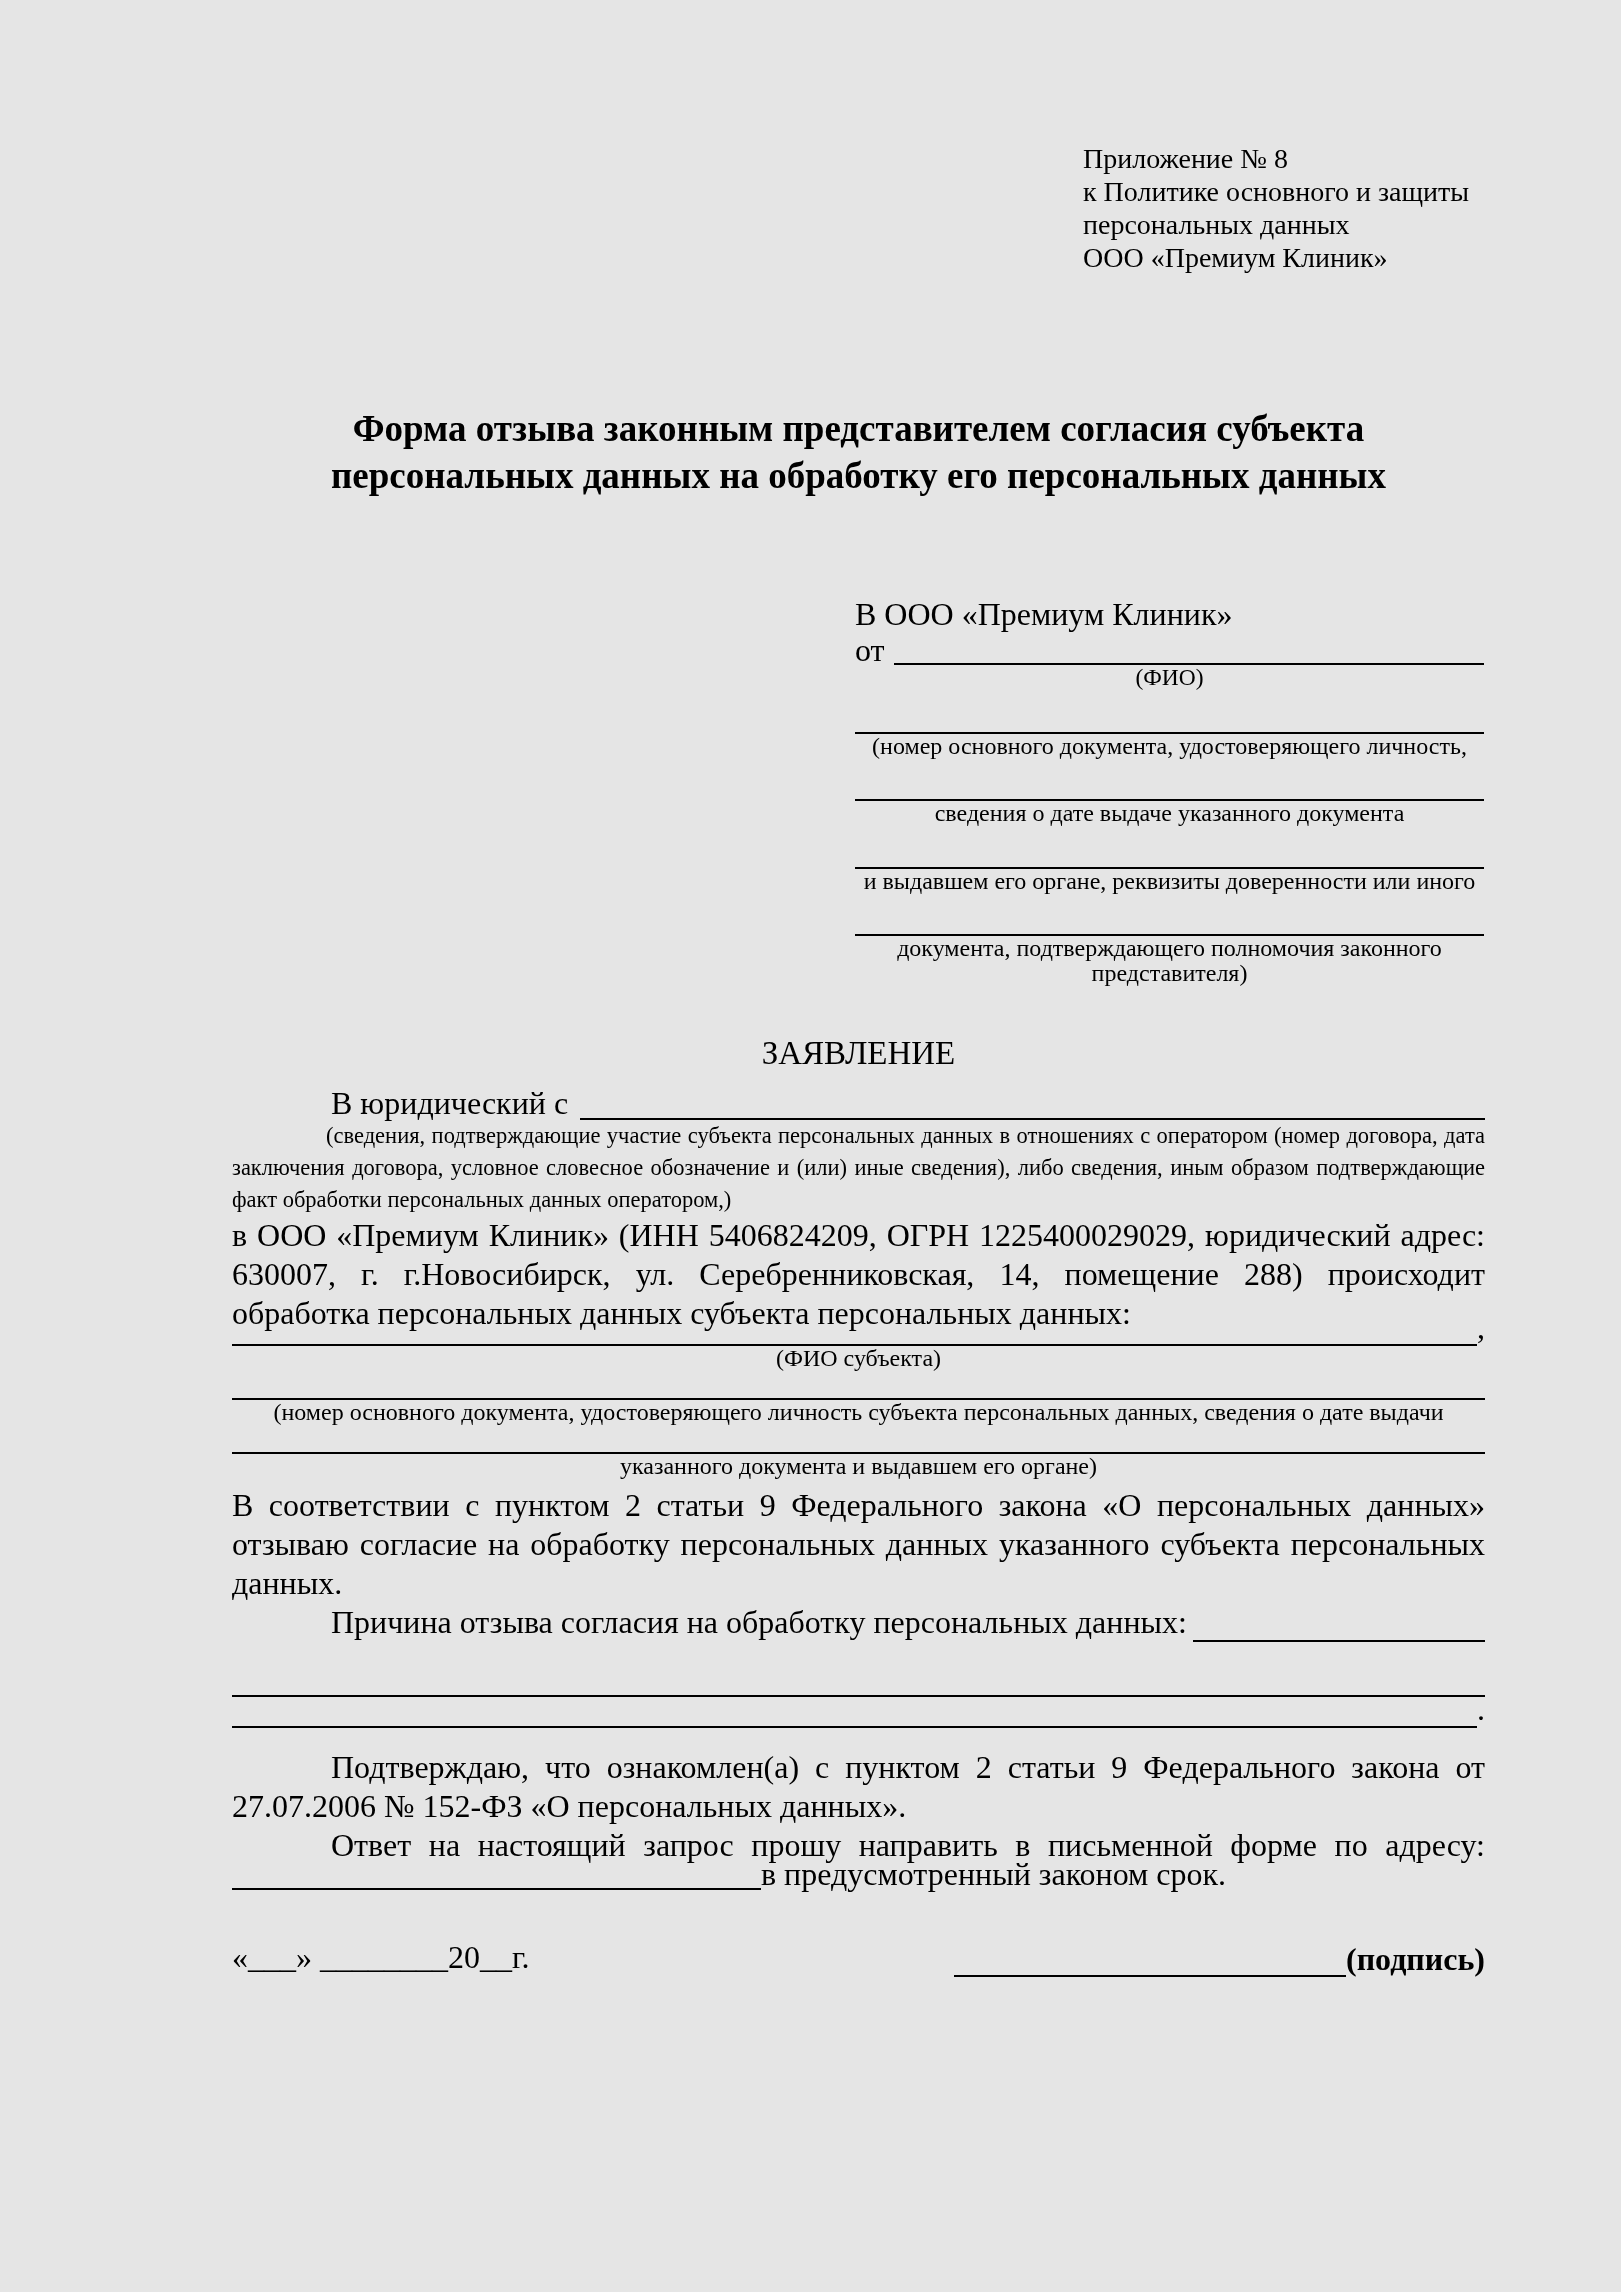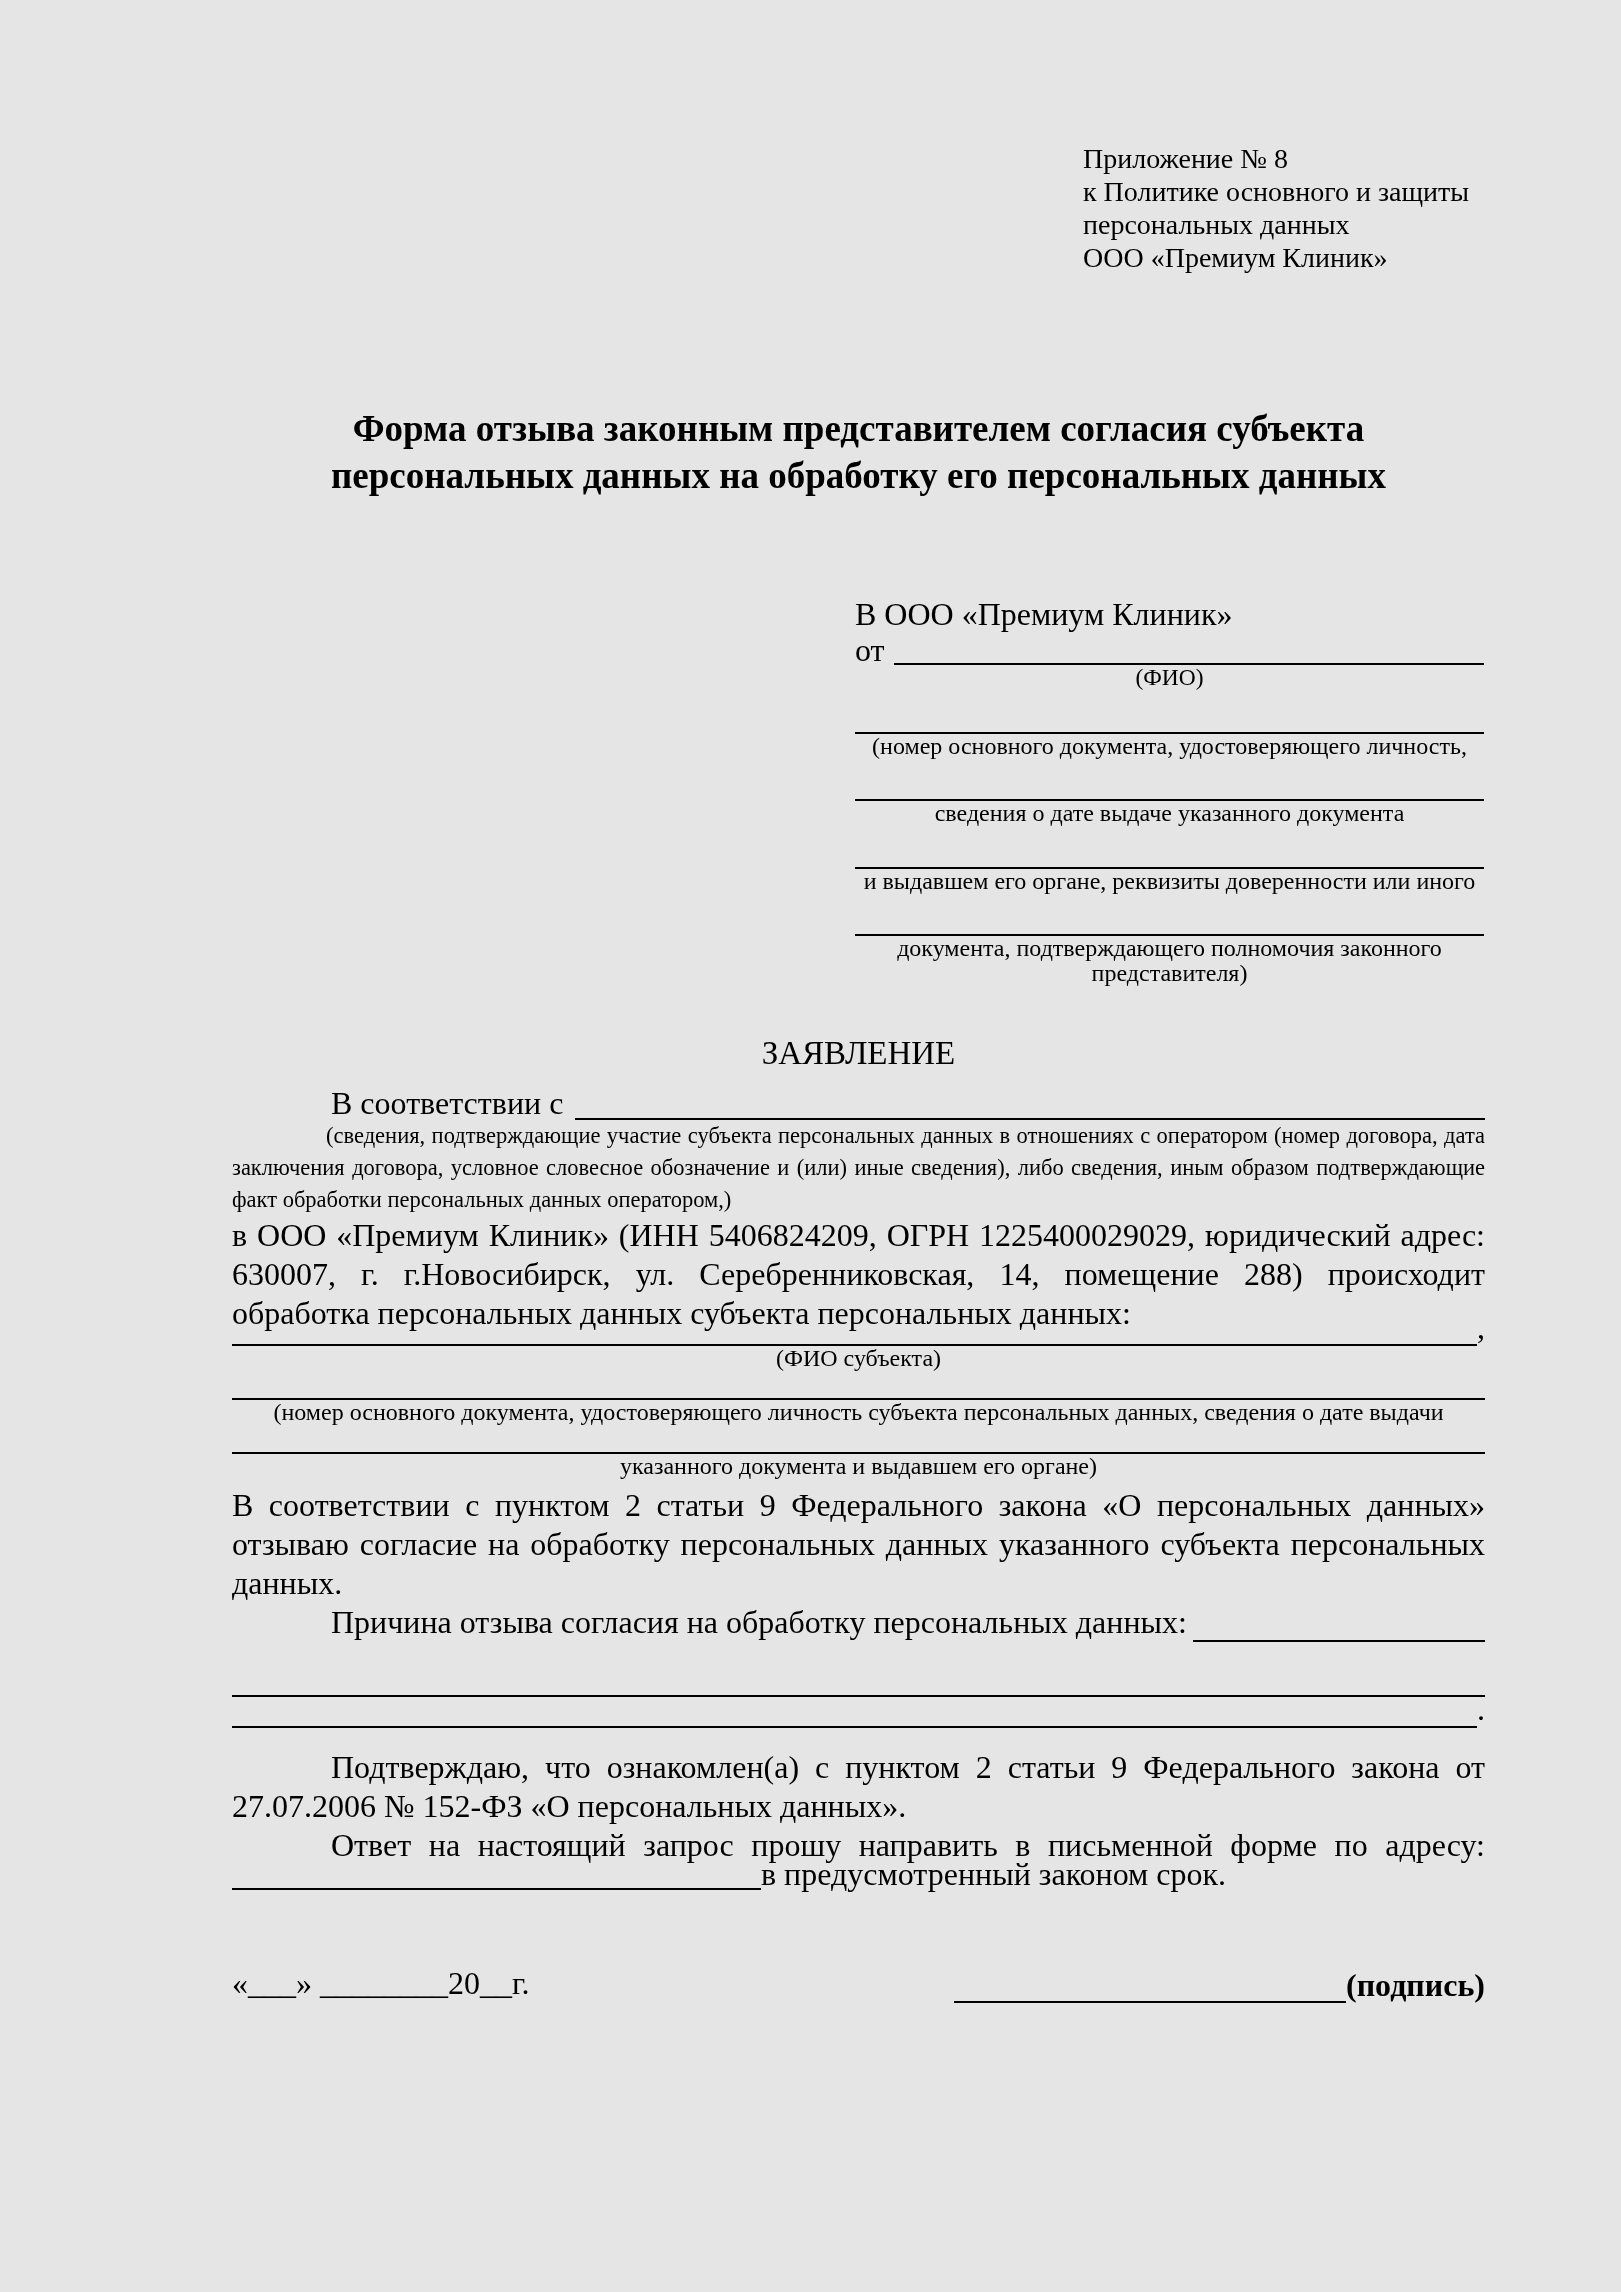--- a/index.html
+++ b/index.html
@@ -42,21 +42,21 @@
   .reason-row { height:39px; padding-left:99px; }
   .reason-row .lbl { line-height:39px; white-space:nowrap; padding-right:5.9px; }
   .blank1 { margin-top:39px; height:13.7px; border-bottom:2.9px solid #000; }
   .blank2 { height:31px; }
   .confirm-par { margin-top:19.6px; }
   .reply-row { height:25.5px; }
   .reply-row .fixed-fill { flex:0 0 529px; border-bottom:2.9px solid #000; }
   .reply-row .suffix { line-height:32px; white-space:nowrap; }
   .reply-row .spacer { flex:1 1 auto; }
   
-  .footer-row { margin-top:74px; display:flex; justify-content:space-between; align-items:flex-end; font-size:32px; height:39px; }
+  .footer-row { margin-top:48px; display:flex; justify-content:space-between; align-items:flex-end; font-size:32px; height:39px; }
   .sig-group { display:flex; align-items:flex-end;font-weight:bold; }
   .sig-line { width:392px; border-bottom:2.9px solid #000; height:1px; }
   .sig-caption { line-height:35px; white-space:nowrap; }
   .date-text { line-height:39px; white-space:nowrap; }
 </style>
 </head>
 <body>
 
 <div class="page">
 
@@ -89,21 +89,21 @@
     <div class="u-line"></div>
     <div class="u-caption">и выдавшем его органе, реквизиты доверенности или иного</div>
 
     <div class="u-line"></div>
     <div class="u-caption">документа, подтверждающего полномочия законного представителя)</div>
   </div>
 
   <div class="stmt-heading">ЗАЯВЛЕНИЕ</div>
 
   <div class="line-row intro-row">
-    <span class="lbl">В соответствии с</span>
+    <span class="lbl">В юридический с</span>
     <span class="fill"></span>
   </div>
 
   <div class="small-justified">(сведения, подтверждающие участие субъекта персональных данных в отношениях с оператором (номер договора, дата заключения договора, условное словесное обозначение и (или) иные сведения), либо сведения, иным образом подтверждающие факт обработки персональных данных оператором,)</div>
 
   <div class="body-par">в ООО «Премиум Клиник» (ИНН 5406824209, ОГРН 1225400029029, юридический адрес: 630007, г. г.Новосибирск, ул. Серебренниковская, 14, помещение 288) происходит обработка персональных данных субъекта персональных данных:</div>
 
   <div class="line-row fio-row">
     <span class="fill"></span>
     <span>,</span>

